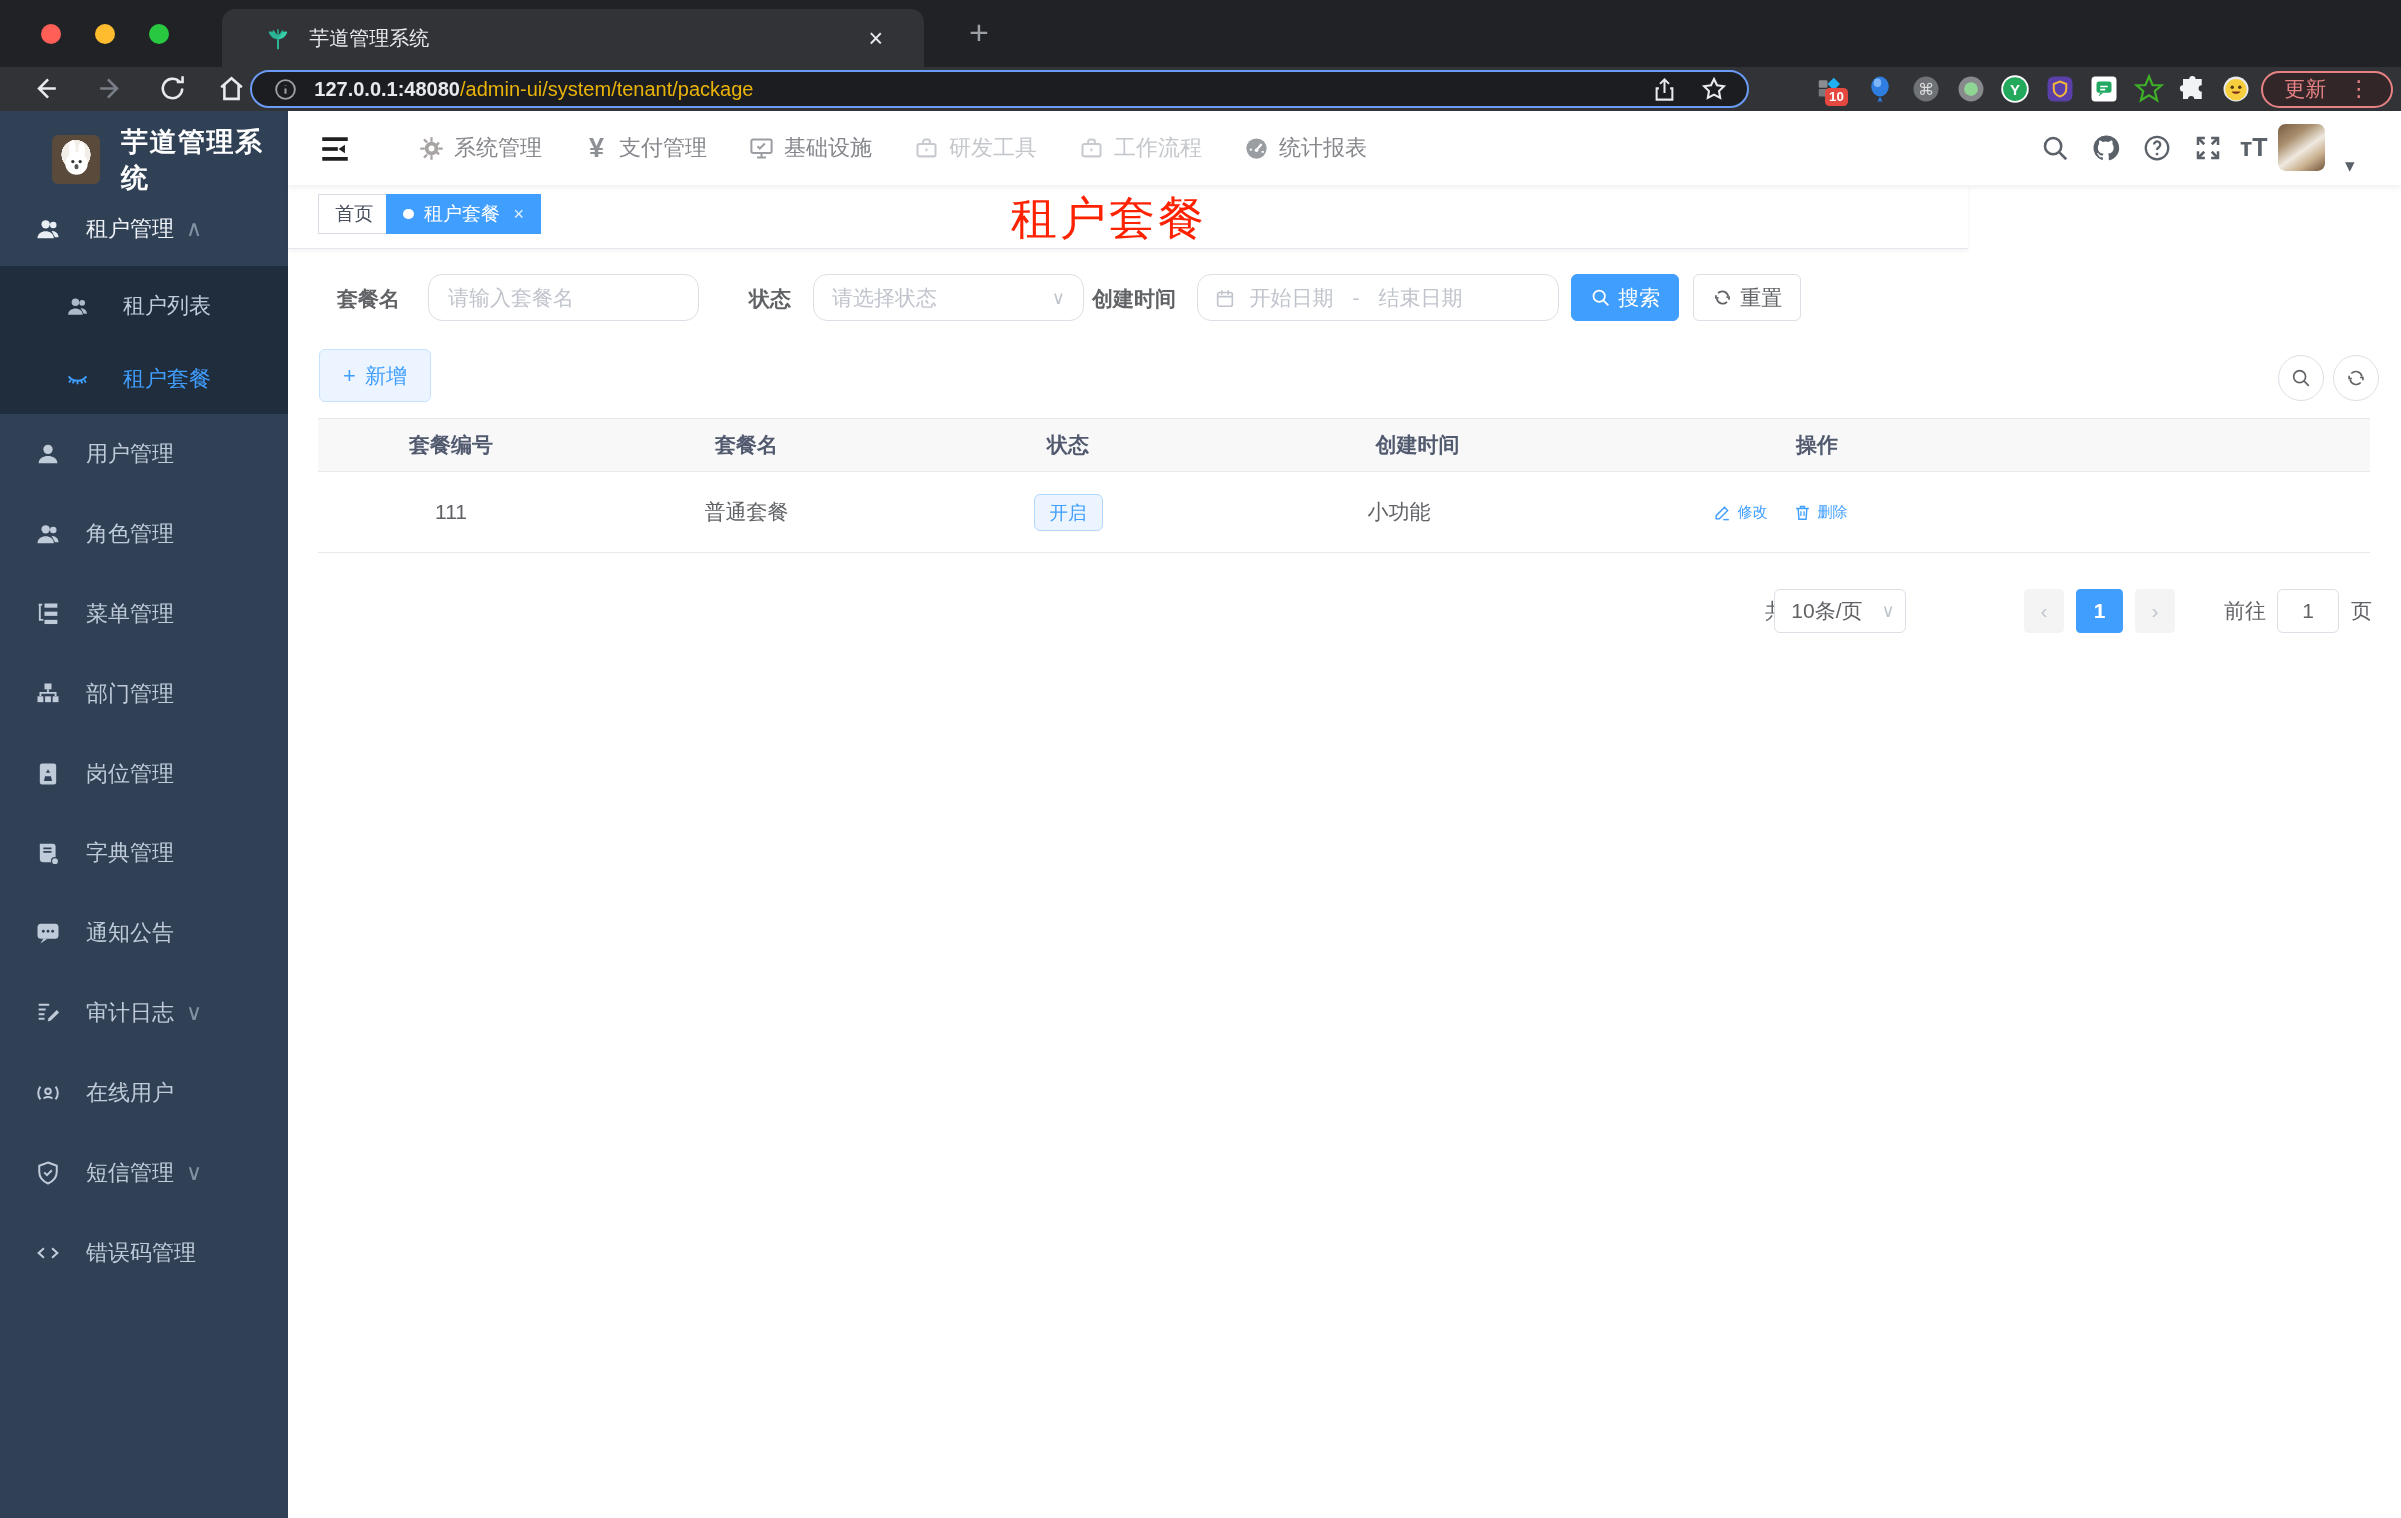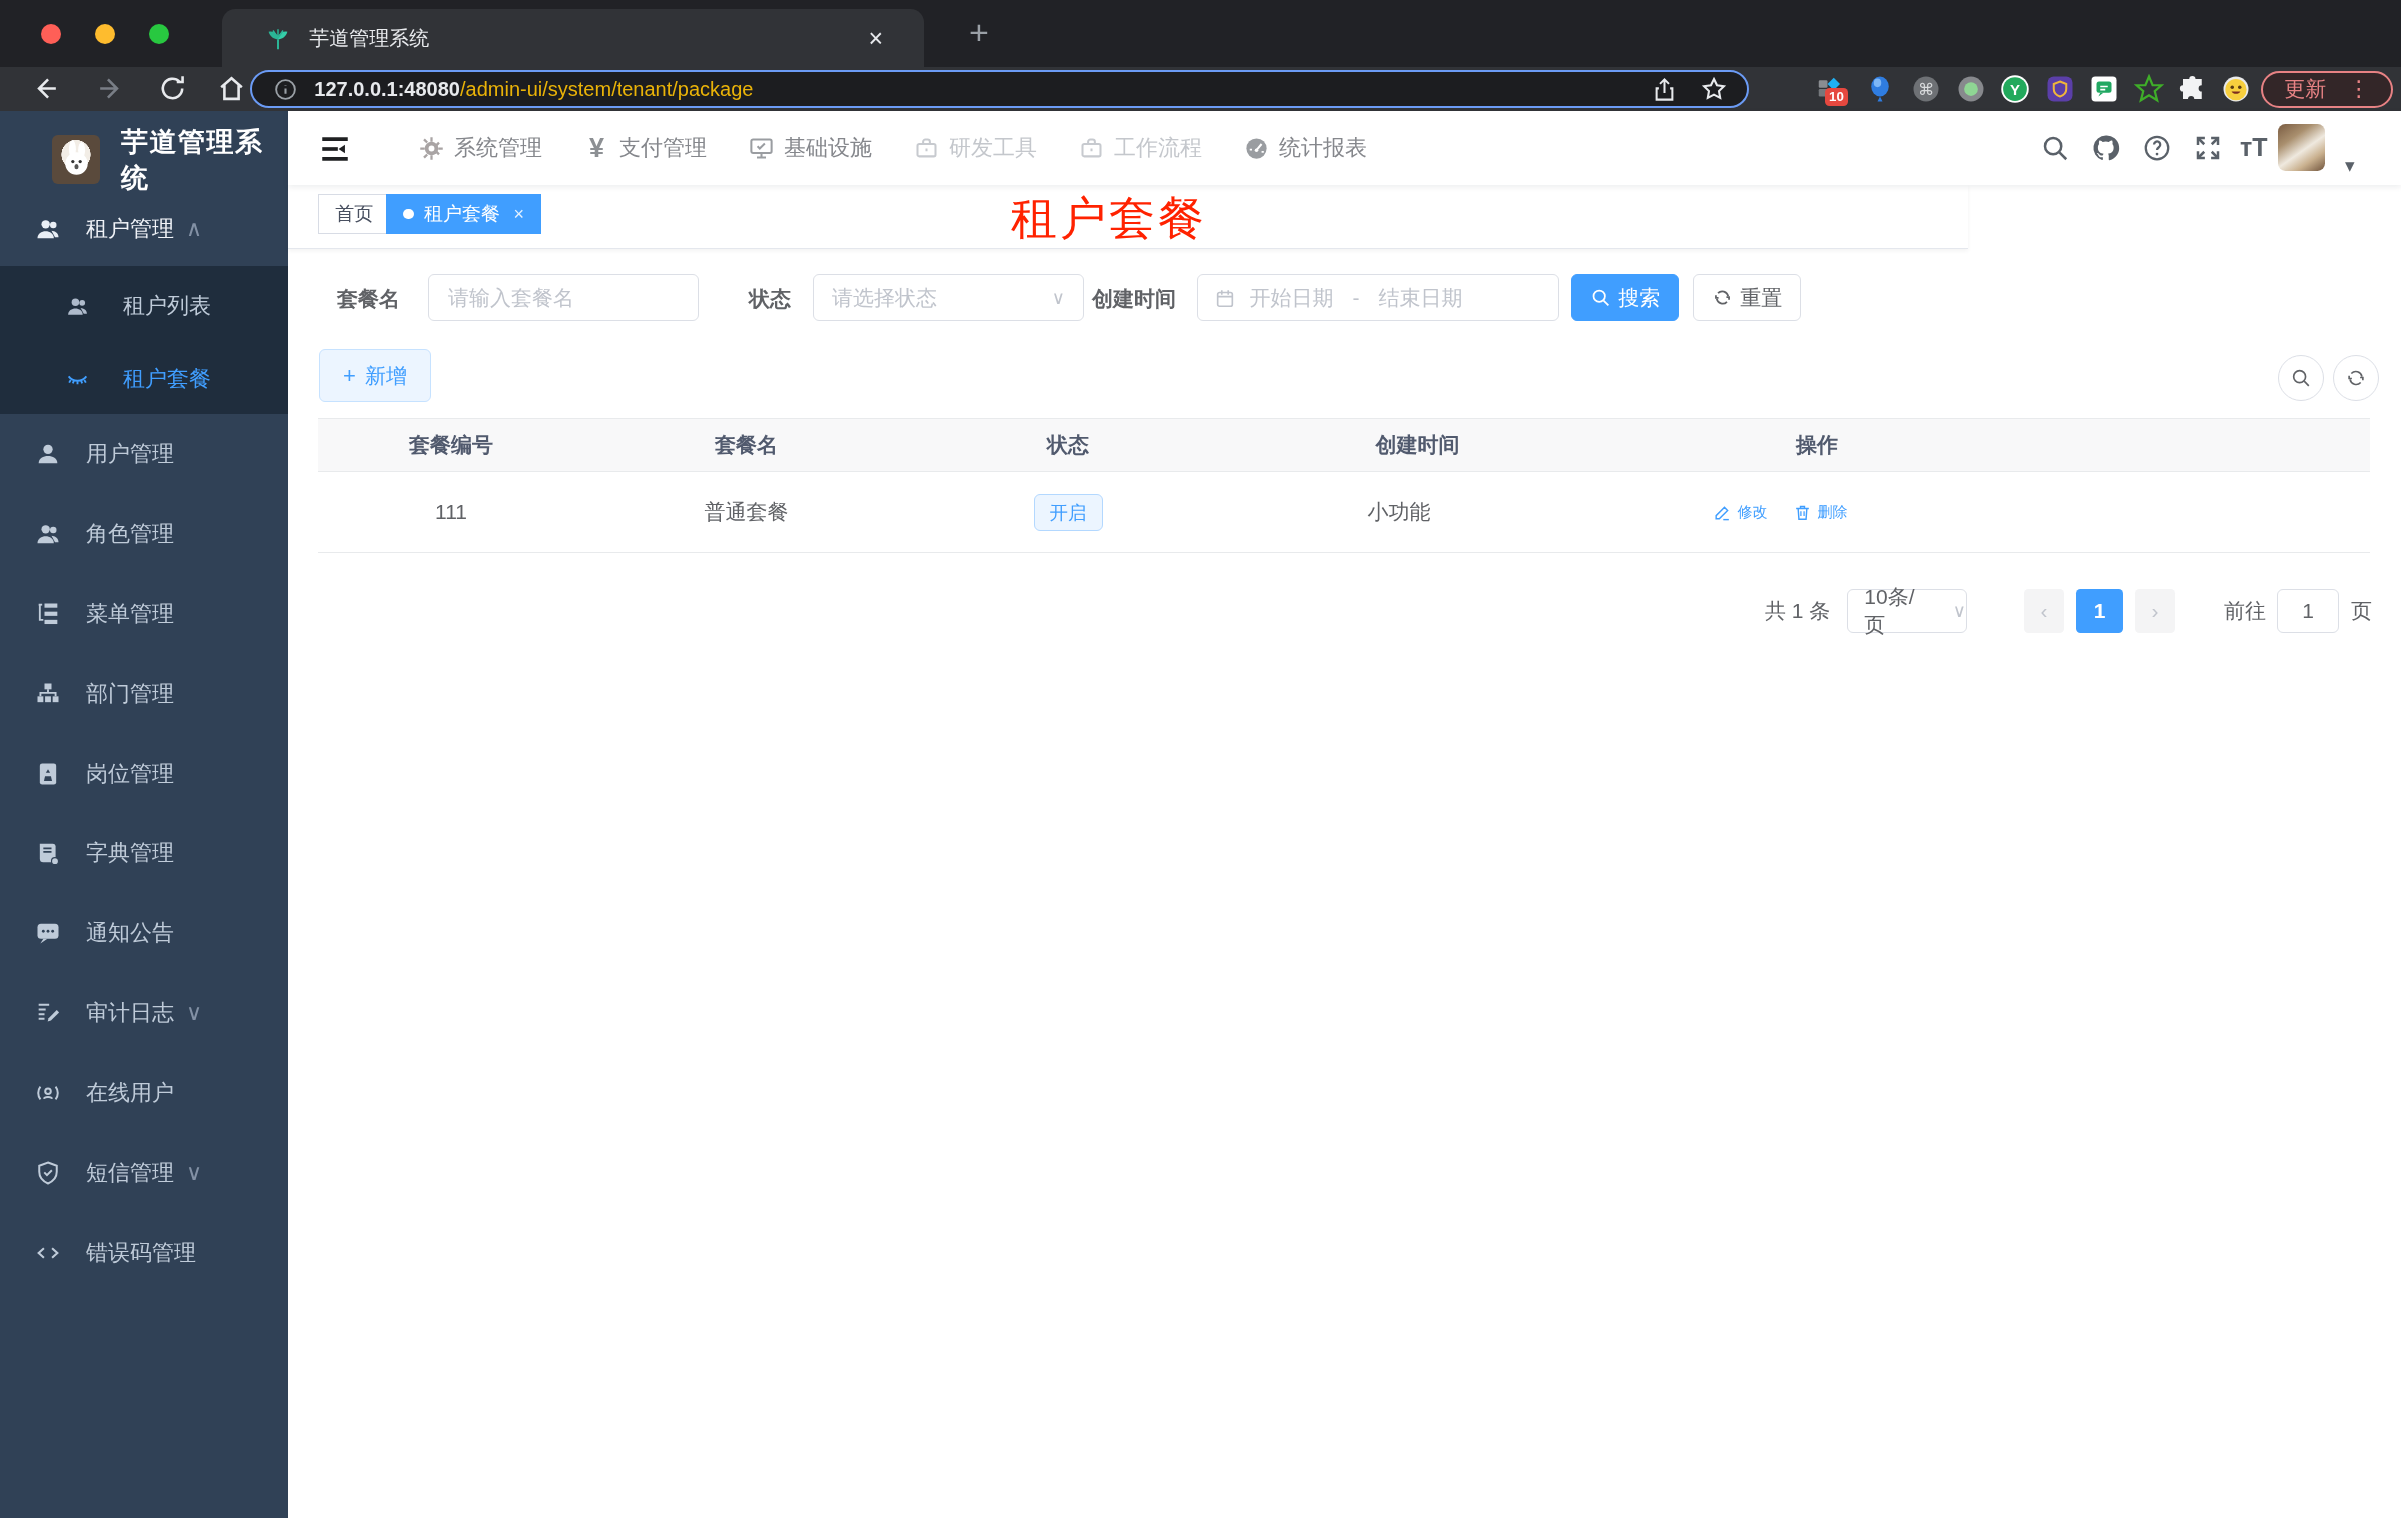--- a/index.html
+++ b/index.html
@@ -65,21 +65,21 @@
     border:1.5px solid #d8dce5; background:#fff; color:#495060; padding:0 16.3px; cursor:pointer; }
   .vtab.active { background:#409eff; border-color:#409eff; color:#fff; }
   .vtab .dot { width:10.4px; height:10.4px; border-radius:50%; background:#fff; margin-right:10.4px; }
   .vtab .x { margin-left:13.3px; font-size:18px; opacity:.85; }
   #watermark { position:absolute; left:723px; top:3px; font-size:46px; font-weight:500; color:#ff2200;
     letter-spacing:3px; z-index:5; }
 
   
   #main { position:absolute; left:288px; top:250px; width:2113px; height:1269px; background:#fff; }
   .flabel { position:absolute; top:35px; font-size:21px; font-weight:600; color:#606266; }
-  .fbox { position:absolute; top:24px; height:47px; border:1.5px solid #dcdfe6; border-radius:6px; background:#fff;
+  .fbox { position:absolute; top:24px; height:47px; border:1.5px solid #dcdfe6; border-radius:14px; background:#fff;
     display:flex; align-items:center; font-size:21px; color:#c0c4cc; }
   input.fbox { padding-left:19px; color:#606266; }
   input::placeholder { color:#c0c4cc; }
   .btn { position:absolute; top:24px; height:47px; border-radius:6px; font-size:21px; display:flex;
     align-items:center; justify-content:center; cursor:pointer; }
   #btn-search { left:1283px; width:108px; background:#409eff; color:#fff; border:1.5px solid #409eff; }
   #btn-reset { left:1405px; width:108px; background:#fff; color:#606266; border:1.5px solid #dcdfe6; }
   #btn-add { position:absolute; left:31px; top:99px; width:112px; height:53px; background:#ecf5ff;
     border:1.5px solid #c6e2ff; border-radius:6px; color:#409eff; font-size:21px; display:flex;
     align-items:center; justify-content:center; cursor:pointer; }
@@ -543,21 +543,21 @@
             <path d="M10 10.5v6M14 10.5v6" stroke="#409eff" stroke-width="1.6"></path>
             </svg>
           <span>删除</span>
         </span>
       </div>
     </div>
   </div>
 
   <div id="pager">
     <span class="pg" style="left:1477px">共 1 条</span>
-    <div class="pg pg-box" id="pg-size" style="left:1559px;width:120px">
+    <div class="pg pg-box" id="pg-size" style="left:1486px;width:132px">
       <span>10条/页</span>
       <span class="chev">∨</span>
     </div>
     <div class="pg pg-btn" style="left:1736px;width:40px">
       <span>‹</span>
     </div>
     <div class="pg" id="pg-cur" style="left:1788px;width:47px">
       <span>1</span>
     </div>
     <div class="pg pg-btn" style="left:1847px;width:40px">

